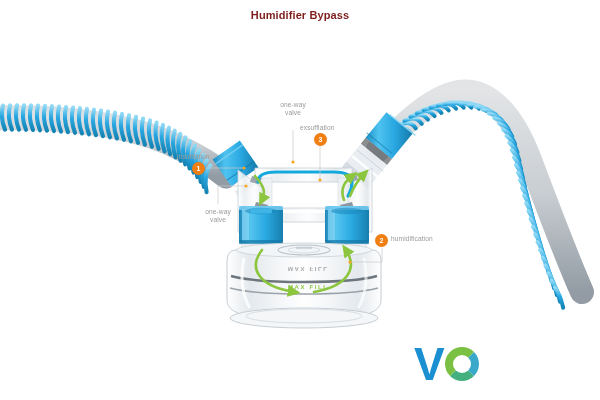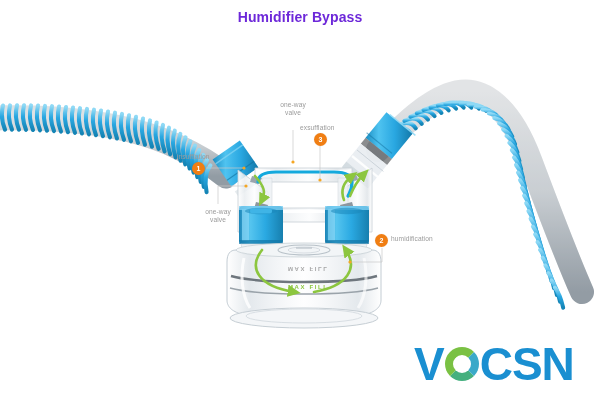--- a/index.html
+++ b/index.html
@@ -5,21 +5,21 @@
   html,body{margin:0;padding:0;}
   body{
     width:600px;height:400px;overflow:hidden;background:#ffffff;
     font-family:"Liberation Sans", sans-serif;position:relative;
   }
   #stage{position:absolute;inset:0;width:600px;height:400px;}
 
   
   .title{
     position:absolute;top:9px;left:0;width:600px;text-align:center;
-    font-size:14px;font-weight:bold;color:#6d28d9;letter-spacing:.1px;
+    font-size:11px;font-weight:bold;color:#7f1d1d;letter-spacing:.1px;
   }
 
   
   .lbl{
     position:absolute;color:#9b9b9b;font-size:6.6px;line-height:8.2px;
     white-space:pre-line;letter-spacing:.1px;
   }
   .lbl.center{text-align:center;}
 
   
@@ -323,16 +323,15 @@
   <div class="marker" style="left:192px;top:162px;">1</div>
   <div class="marker" style="left:375px;top:234px;">2</div>
   <div class="marker" style="left:314px;top:133px;">3</div>
 
   <div class="maxfill flip" style="left:288px;top:266px;">MAX FILL</div>
   <div class="maxfill" style="left:288px;top:284px;">MAX FILL</div>
 
   <div class="logo">
     <span>V</span>
     <span class="o-ring"></span>
-    <span>CSN</span>
   </div>
 
 </div>
 
 </body></html>

